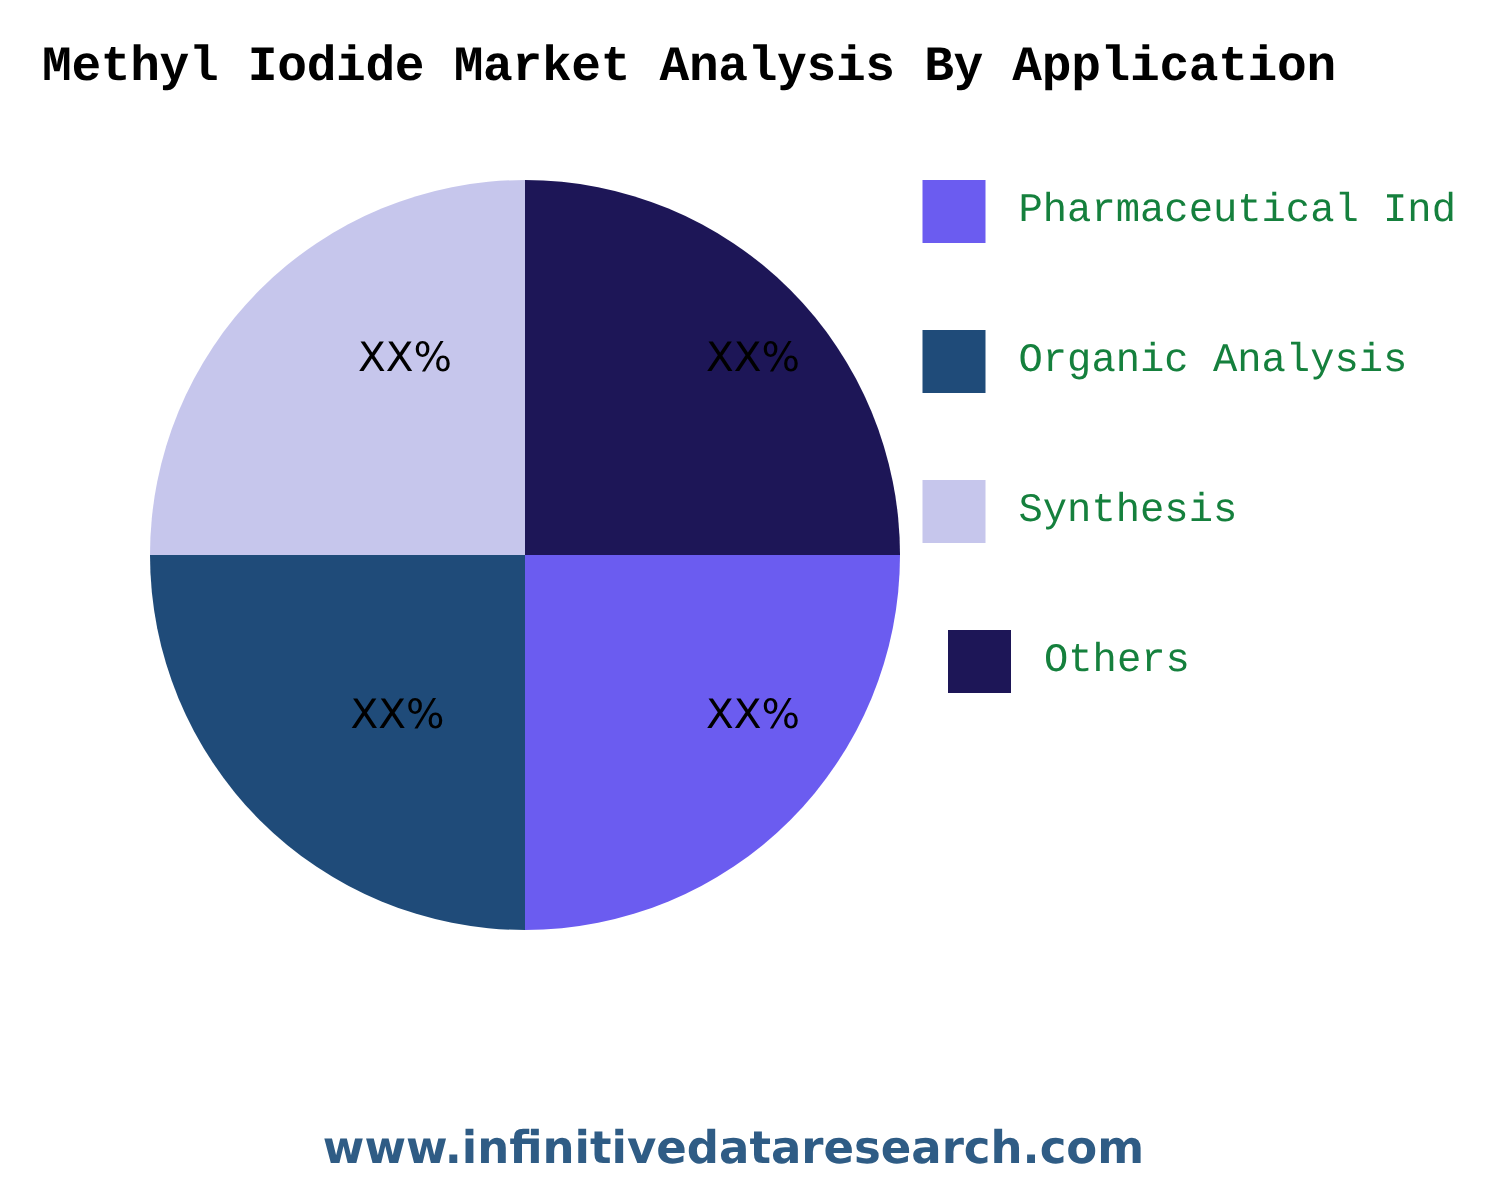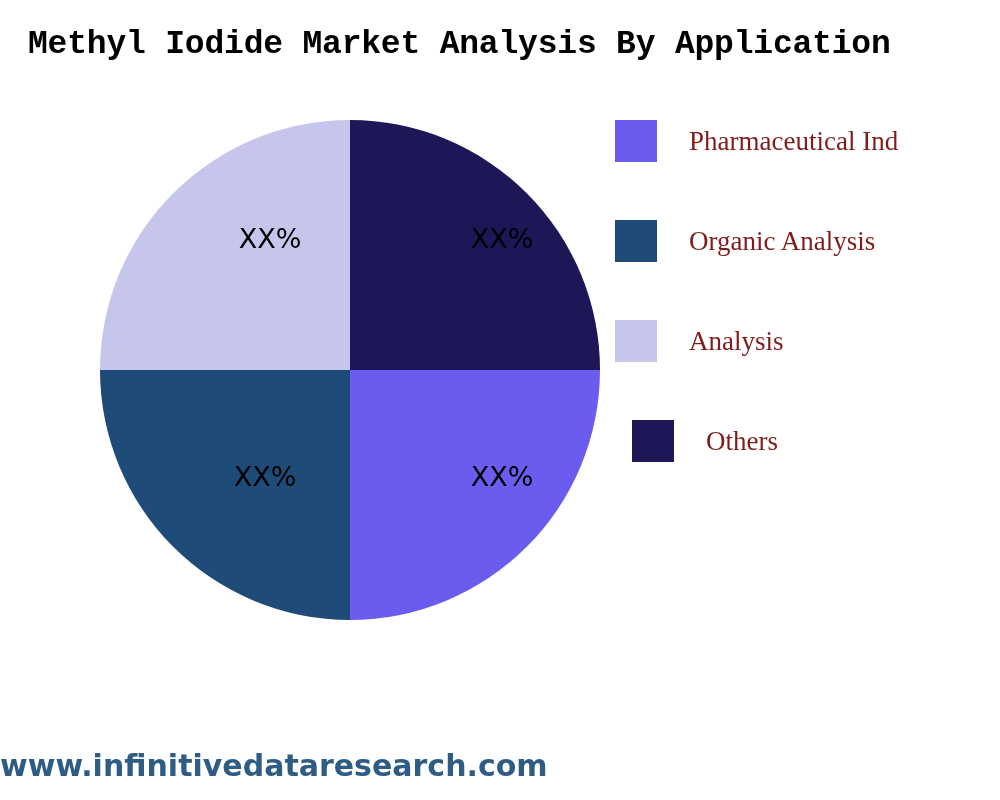--- a/index.html
+++ b/index.html
@@ -69,35 +69,35 @@
   .legend-item.i3 { top: 300px; margin-left: 17px; }
   .legend-swatch {
     position: absolute;
     left: 0;
     top: 0;
     width: 42px;
     height: 42px;
   }
   .legend-label {
     position: absolute;
-    left: 74px;
+    left: 64px;
     top: 0;
     height: 42px;
     line-height: 42px;
-    font-family: Liberation Serif, serif;
+    font-family: Liberation Mono, monospace;
     font-size: 27px;
-    color: #7f1d1d;
+    color: #15803d;
     white-space: nowrap;
   }
   #footer-url {
     position: absolute;
     left: 0;
     top: 748px;
     width: 978px;
-    text-align: left;
+    text-align: center;
     font-family: "DejaVu Sans", sans-serif;
     font-size: 30px;
     font-weight: bold;
     color: #2F5C85;
     white-space: nowrap;
   }
 </style>
 </head>
 <body>
 
@@ -130,21 +130,21 @@
       <span class="legend-label">Pharmaceutical Ind</span>
     </div>
 
     <div class="legend-item i1">
       <span class="legend-swatch" id="sw1" style="background: rgb(31, 75, 121);"></span>
       <span class="legend-label">Organic Analysis</span>
     </div>
 
     <div class="legend-item i2">
       <span class="legend-swatch" id="sw2" style="background: rgb(198, 198, 236);"></span>
-      <span class="legend-label">Analysis</span>
+      <span class="legend-label">Synthesis</span>
     </div>
 
     <div class="legend-item i3">
       <span class="legend-swatch" id="sw3" style="background: rgb(29, 22, 87);"></span>
       <span class="legend-label">Others</span>
     </div>
 
   </div>
 
   <div id="footer-url" style="color: rgb(47, 92, 133);">www.infinitivedataresearch.com</div>

